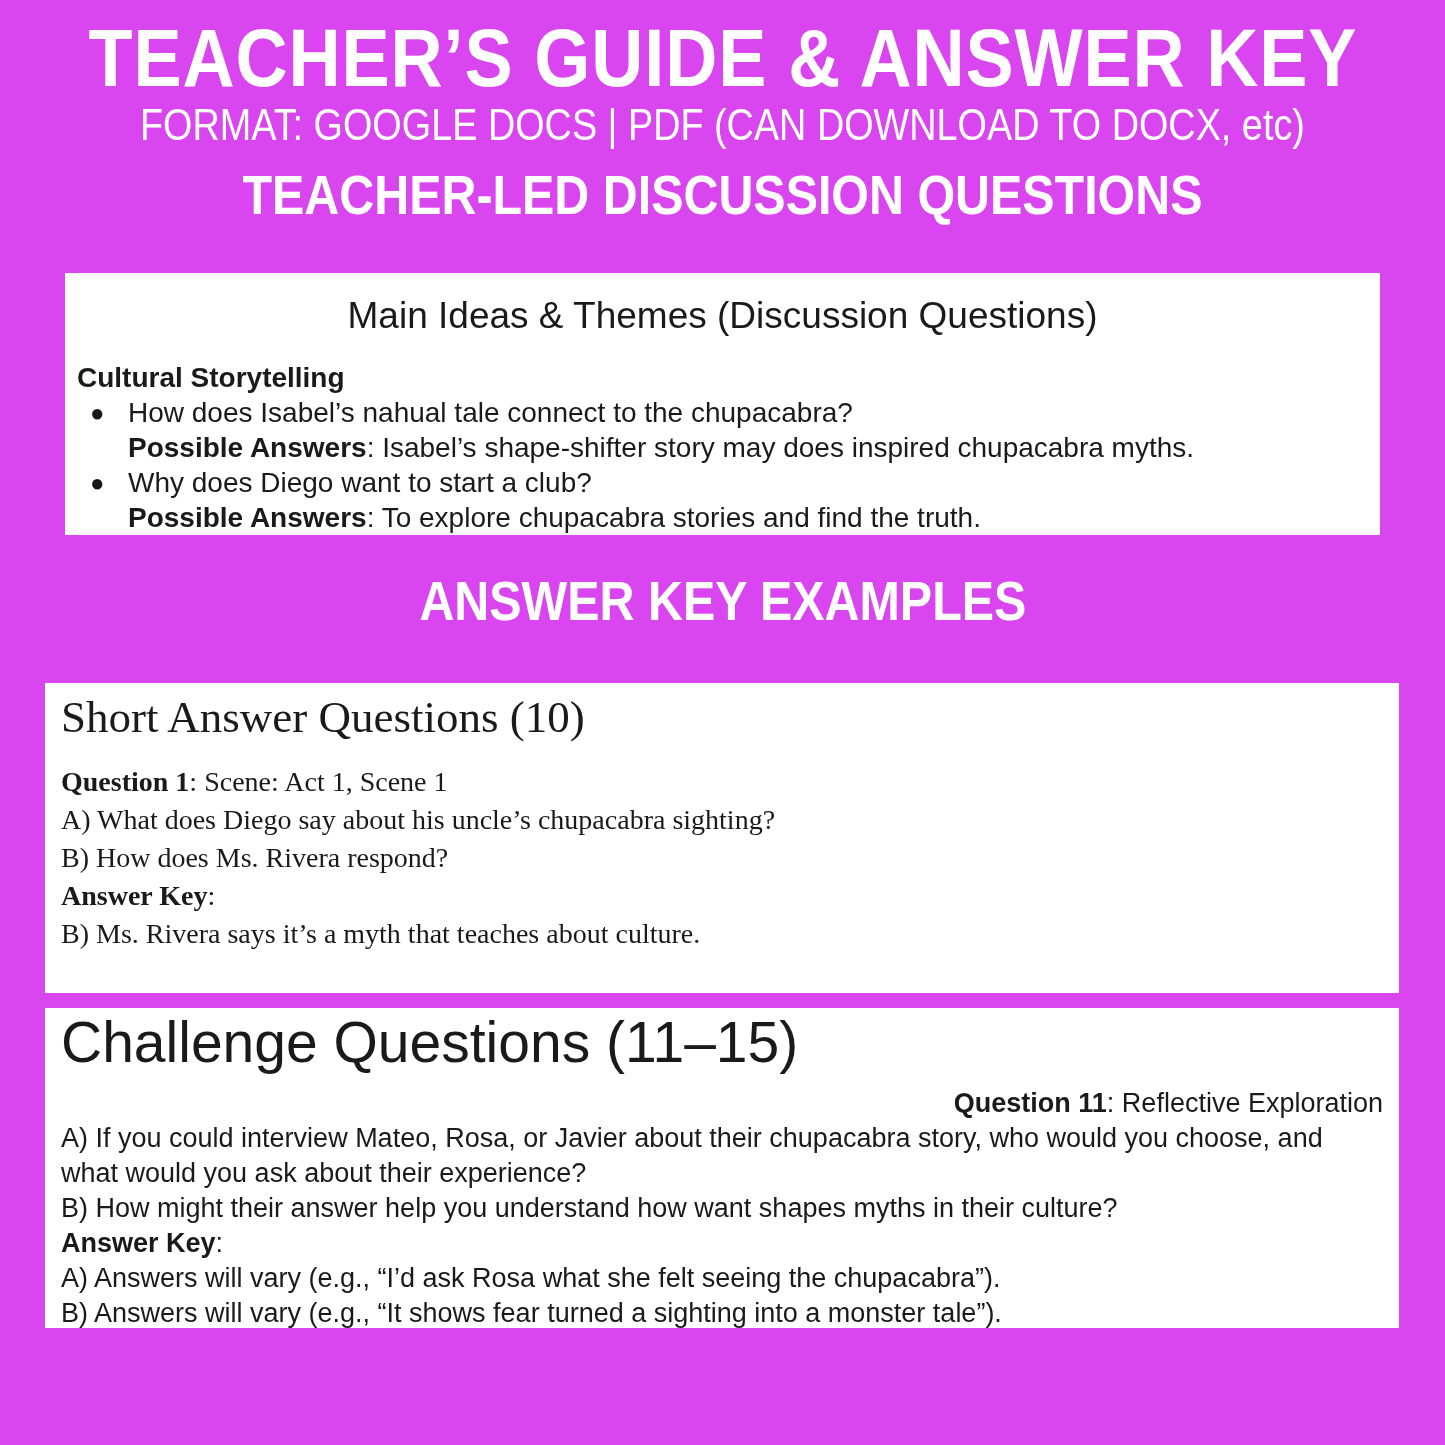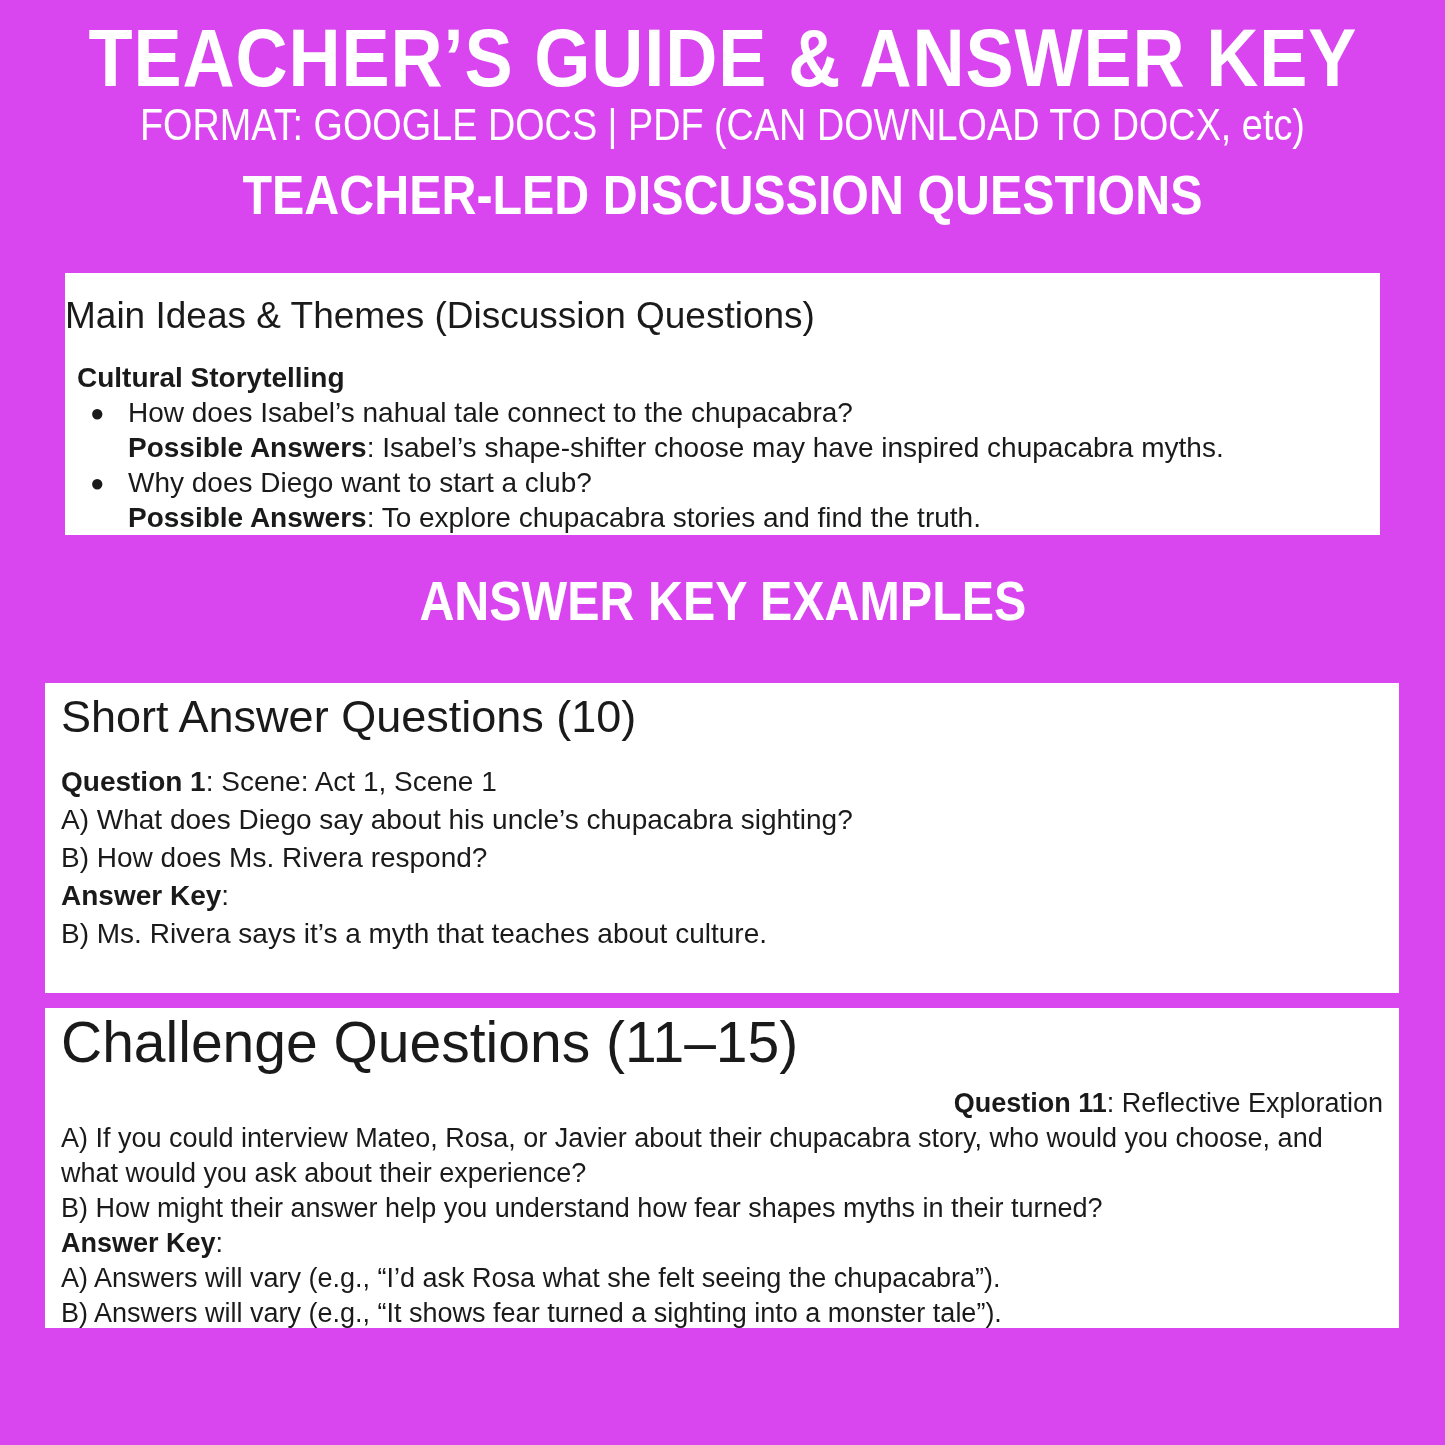--- a/index.html
+++ b/index.html
@@ -34,25 +34,26 @@
   .sec-1 { top: 168px; }
   .sec-2 { top: 574px; }
 
   .doc-box {
     position: absolute;
     background: #FFFFFF;
     color: #1A1A1A;
     overflow: hidden;
   }
   .box-discussion { left: 65px; top: 273px; width: 1315px; height: 262px; }
-  .box-short      { left: 45px; top: 683px; width: 1354px; height: 310px; }
+  .box-short      { left: 45px; top: 683px; width: 1354px; height: 310px; font-family: Liberation Serif, serif; }
   .box-challenge  { left: 45px; top: 1008px; width: 1354px; height: 320px; }
 
   .doc-center-title {
     margin-top: 22px;
+    text-align: center;
     font-size: 37px; font-weight: 400; line-height: 42px;
   }
   .topic-line {
     margin: 24px 0 0 12px;
     font-size: 28px; font-weight: 700; line-height: 34px;
   }
   .bullet-row {
     display: flex;
     padding-left: 25px;
     font-size: 28px; line-height: 35px;
@@ -91,21 +92,21 @@
   </div>
 
   <div class="doc-box box-discussion">
     <p class="doc-center-title">Main Ideas &amp; Themes (Discussion Questions)</p>
     <p class="topic-line">Cultural Storytelling</p>
 
     <div class="bullet-row">
       <span class="bullet-dot">●</span>
       <span>How does Isabel’s nahual tale connect to the chupacabra?</span>
     </div>
-    <p class="ans-line"><strong>Possible Answers</strong><span>: Isabel’s shape-shifter choose may have inspired chupacabra myths.</span></p>
+    <p class="ans-line"><strong>Possible Answers</strong><span>: Isabel’s shape-shifter story may does inspired chupacabra myths.</span></p>
 
     <div class="bullet-row">
       <span class="bullet-dot">●</span>
       <span>Why does Diego want to start a club?</span>
     </div>
     <p class="ans-line"><strong>Possible Answers</strong><span>: To explore chupacabra stories and find the truth.</span></p>
   </div>
 
   <div class="sec-heading sec-2">
     <span class="condense">ANSWER KEY EXAMPLES</span>
@@ -117,19 +118,19 @@
     <p class="doc-line"><strong></strong><span>A) What does Diego say about his uncle’s chupacabra sighting?</span></p>
     <p class="doc-line"><strong></strong><span>B) How does Ms. Rivera respond?</span></p>
     <p class="doc-line"><strong>Answer Key</strong><span>:</span></p>
     <p class="doc-line"><strong></strong><span>B) Ms. Rivera says it’s a myth that teaches about culture.</span></p>
   </div>
 
   <div class="doc-box box-challenge">
     <p class="doc-h">Challenge Questions (11–15)</p>
     <p class="doc-line first"><strong>Question 11</strong><span>: Reflective Exploration</span></p>
     <p class="doc-line"><strong></strong><span>A) If you could interview Mateo, Rosa, or Javier about their chupacabra story, who would you choose, and what would you ask about their experience?</span></p>
-    <p class="doc-line"><strong></strong><span>B) How might their answer help you understand how fear shapes myths in their turned?</span></p>
+    <p class="doc-line"><strong></strong><span>B) How might their answer help you understand how want shapes myths in their culture?</span></p>
     <p class="doc-line"><strong>Answer Key</strong><span>:</span></p>
     <p class="doc-line"><strong></strong><span>A) Answers will vary (e.g., “I’d ask Rosa what she felt seeing the chupacabra”).</span></p>
     <p class="doc-line"><strong></strong><span>B) Answers will vary (e.g., “It shows fear turned a sighting into a monster tale”).</span></p>
   </div>
 
 </div>
 
 </body></html>

